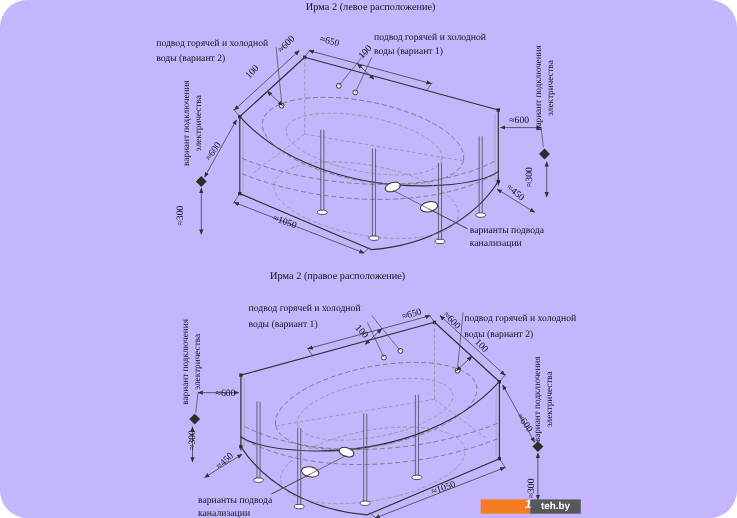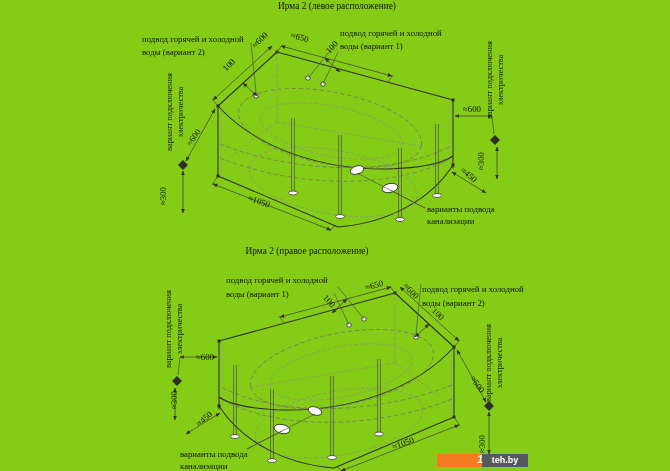--- a/index.html
+++ b/index.html
@@ -1,17 +1,17 @@
 <!DOCTYPE html>
 <html><head>
 <meta charset="utf-8">
 <style>
   html,body{margin:0;padding:0;background:#ffffff;}
-  .stage{position:relative;width:670px;height:471px;background:#84cc16;overflow:hidden;
-         font-family:"Liberation Serif",serif;}
+  .stage{position:relative;width:670px;height:471px;background:#c4b5fd;overflow:hidden;
+         font-family:"Liberation Serif",serif;border-radius:25px;}
   svg{position:absolute;left:0;top:0;}
   .ln {stroke:#2f2f2f;stroke-width:1.05;fill:none;stroke-linejoin:round;stroke-linecap:round}
   .lnt{stroke:#9a9a9a;stroke-width:.55;fill:none}
   .dsh{stroke:#6f6f6f;stroke-width:.7;fill:none;stroke-dasharray:4.5 2.5}
   .dsh2{stroke:#8c8c8c;stroke-width:.6;fill:none;stroke-dasharray:3.5 2}
   .leg{stroke:#4a4a4a;stroke-width:.7;fill:none}
   .foot{stroke:#3a3a3a;stroke-width:.8;fill:#fff}
   .dim{stroke:#3a3a3a;stroke-width:.7;fill:none;marker-start:url(#arr);marker-end:url(#arr)}
   .tick{stroke:#3a3a3a;stroke-width:.6;fill:none}
   .ldr{stroke:#4a4a4a;stroke-width:.65;fill:none}

